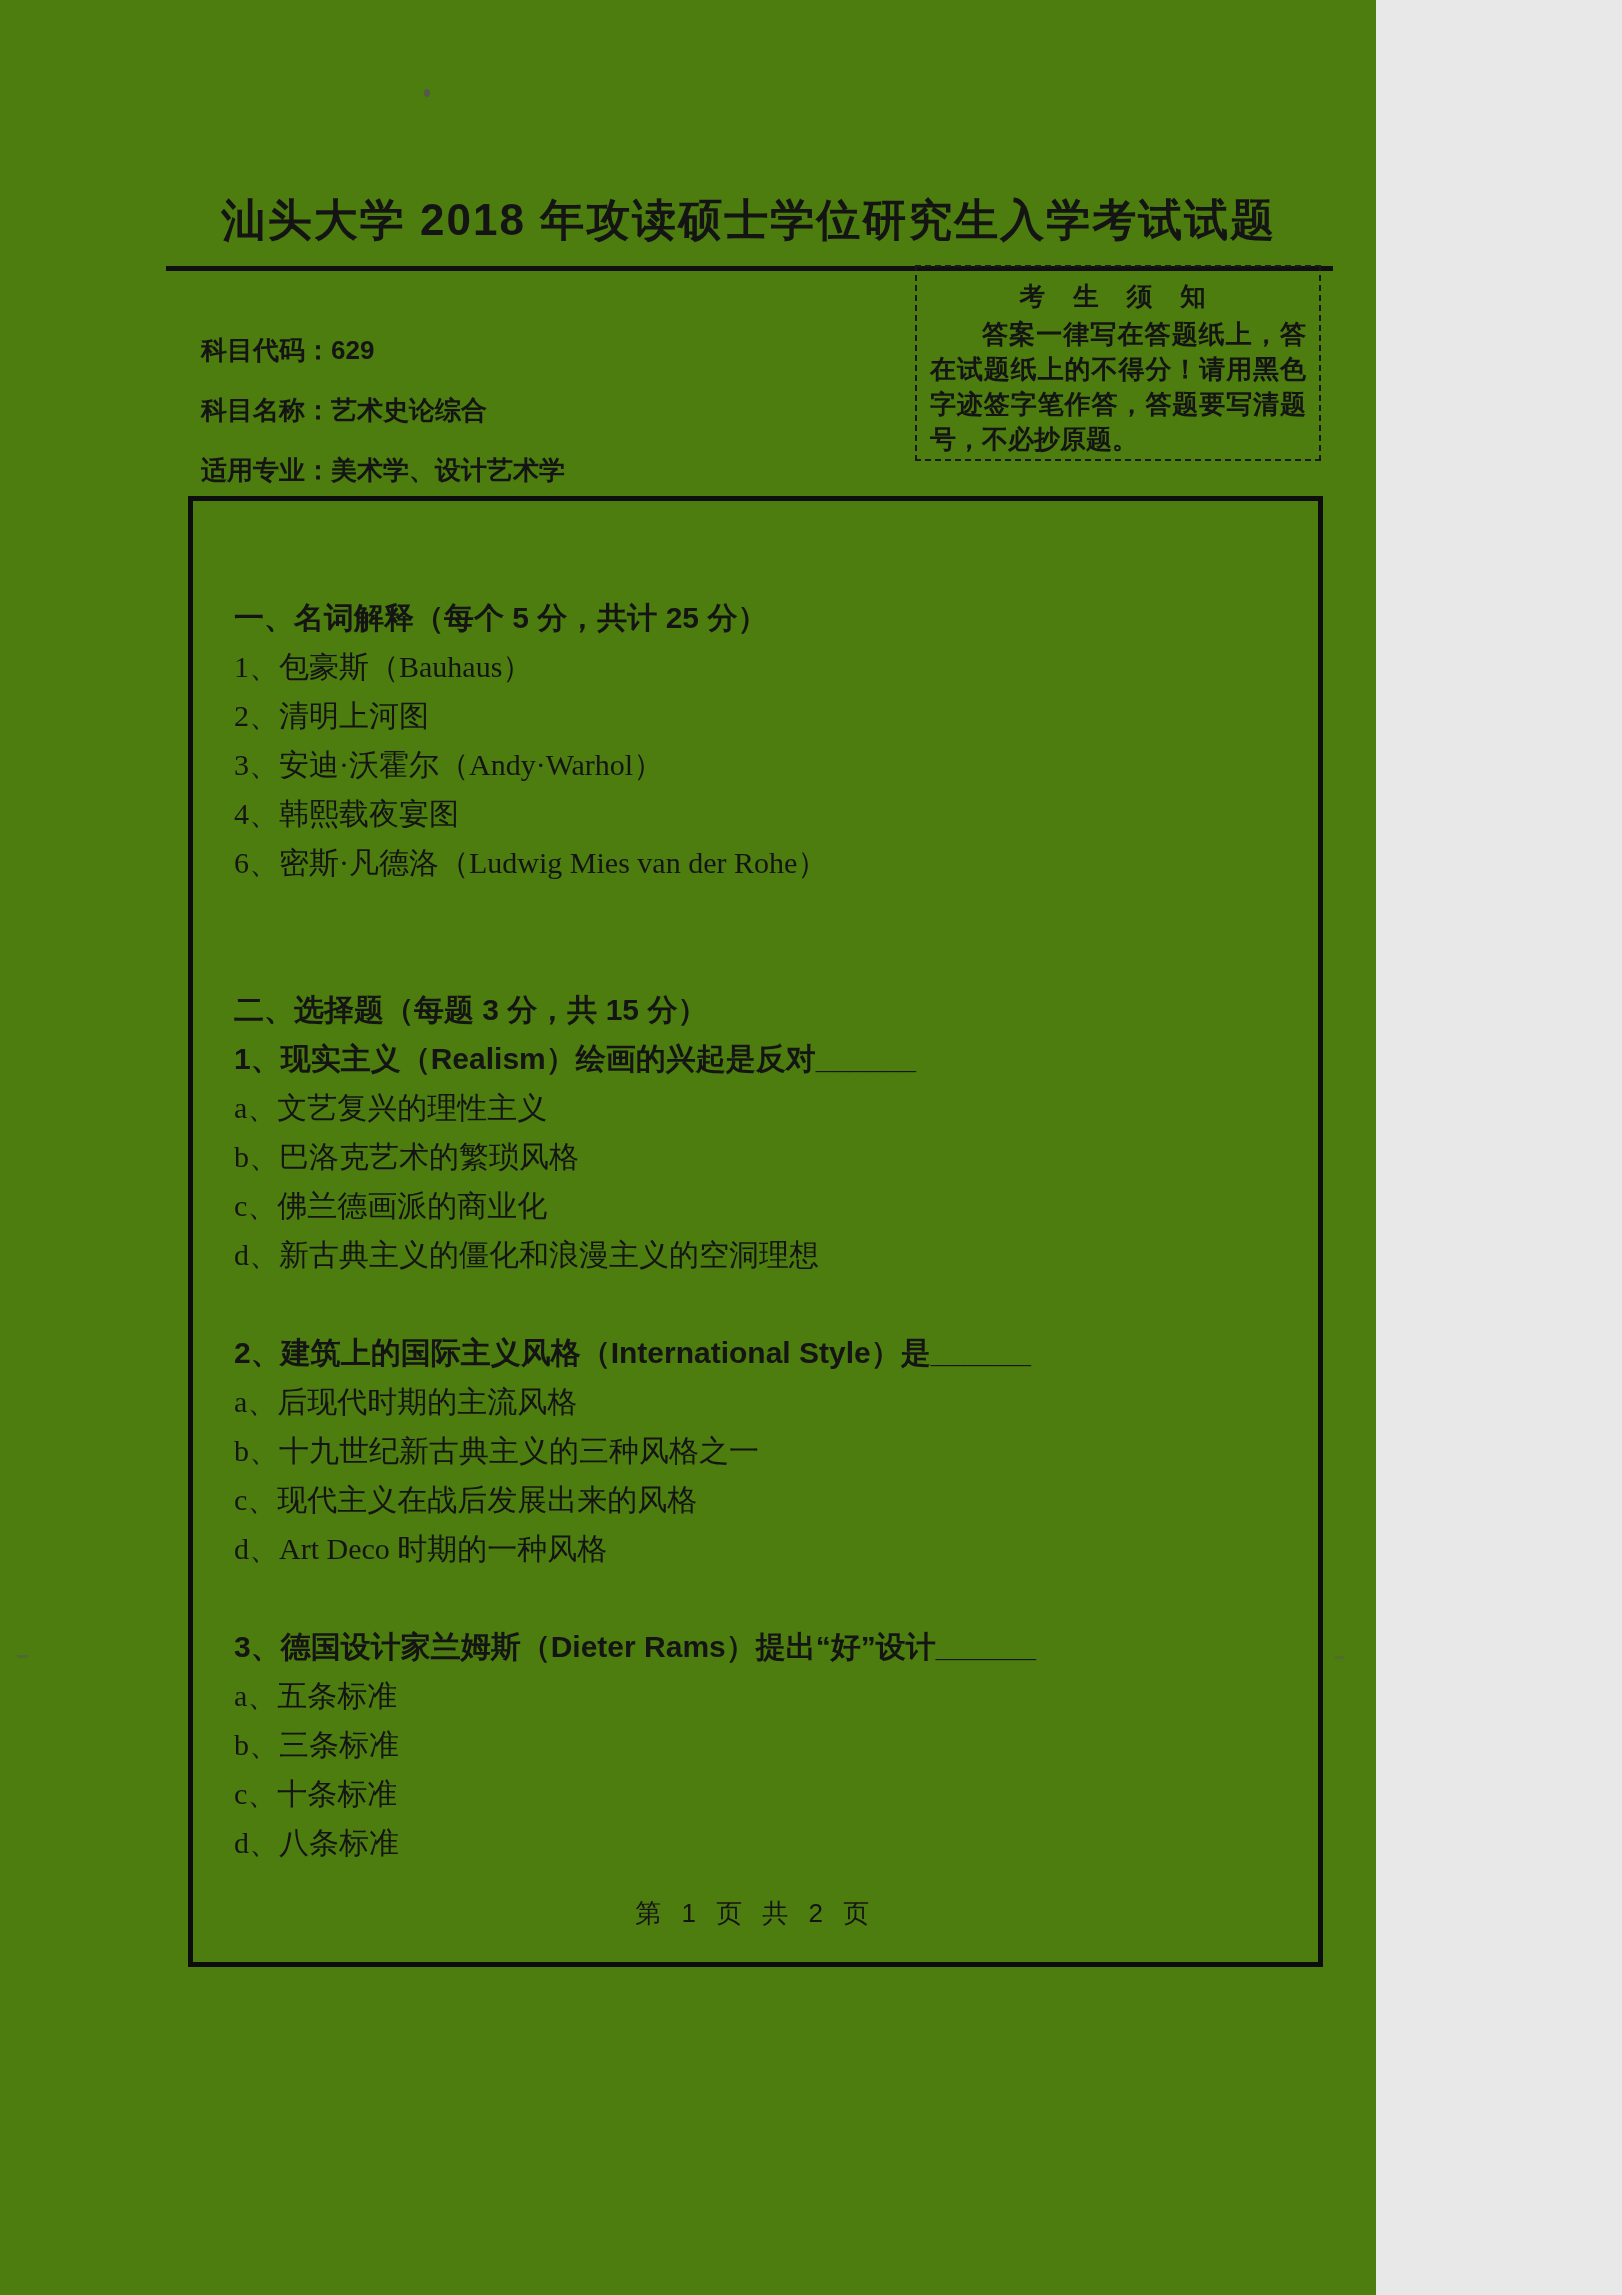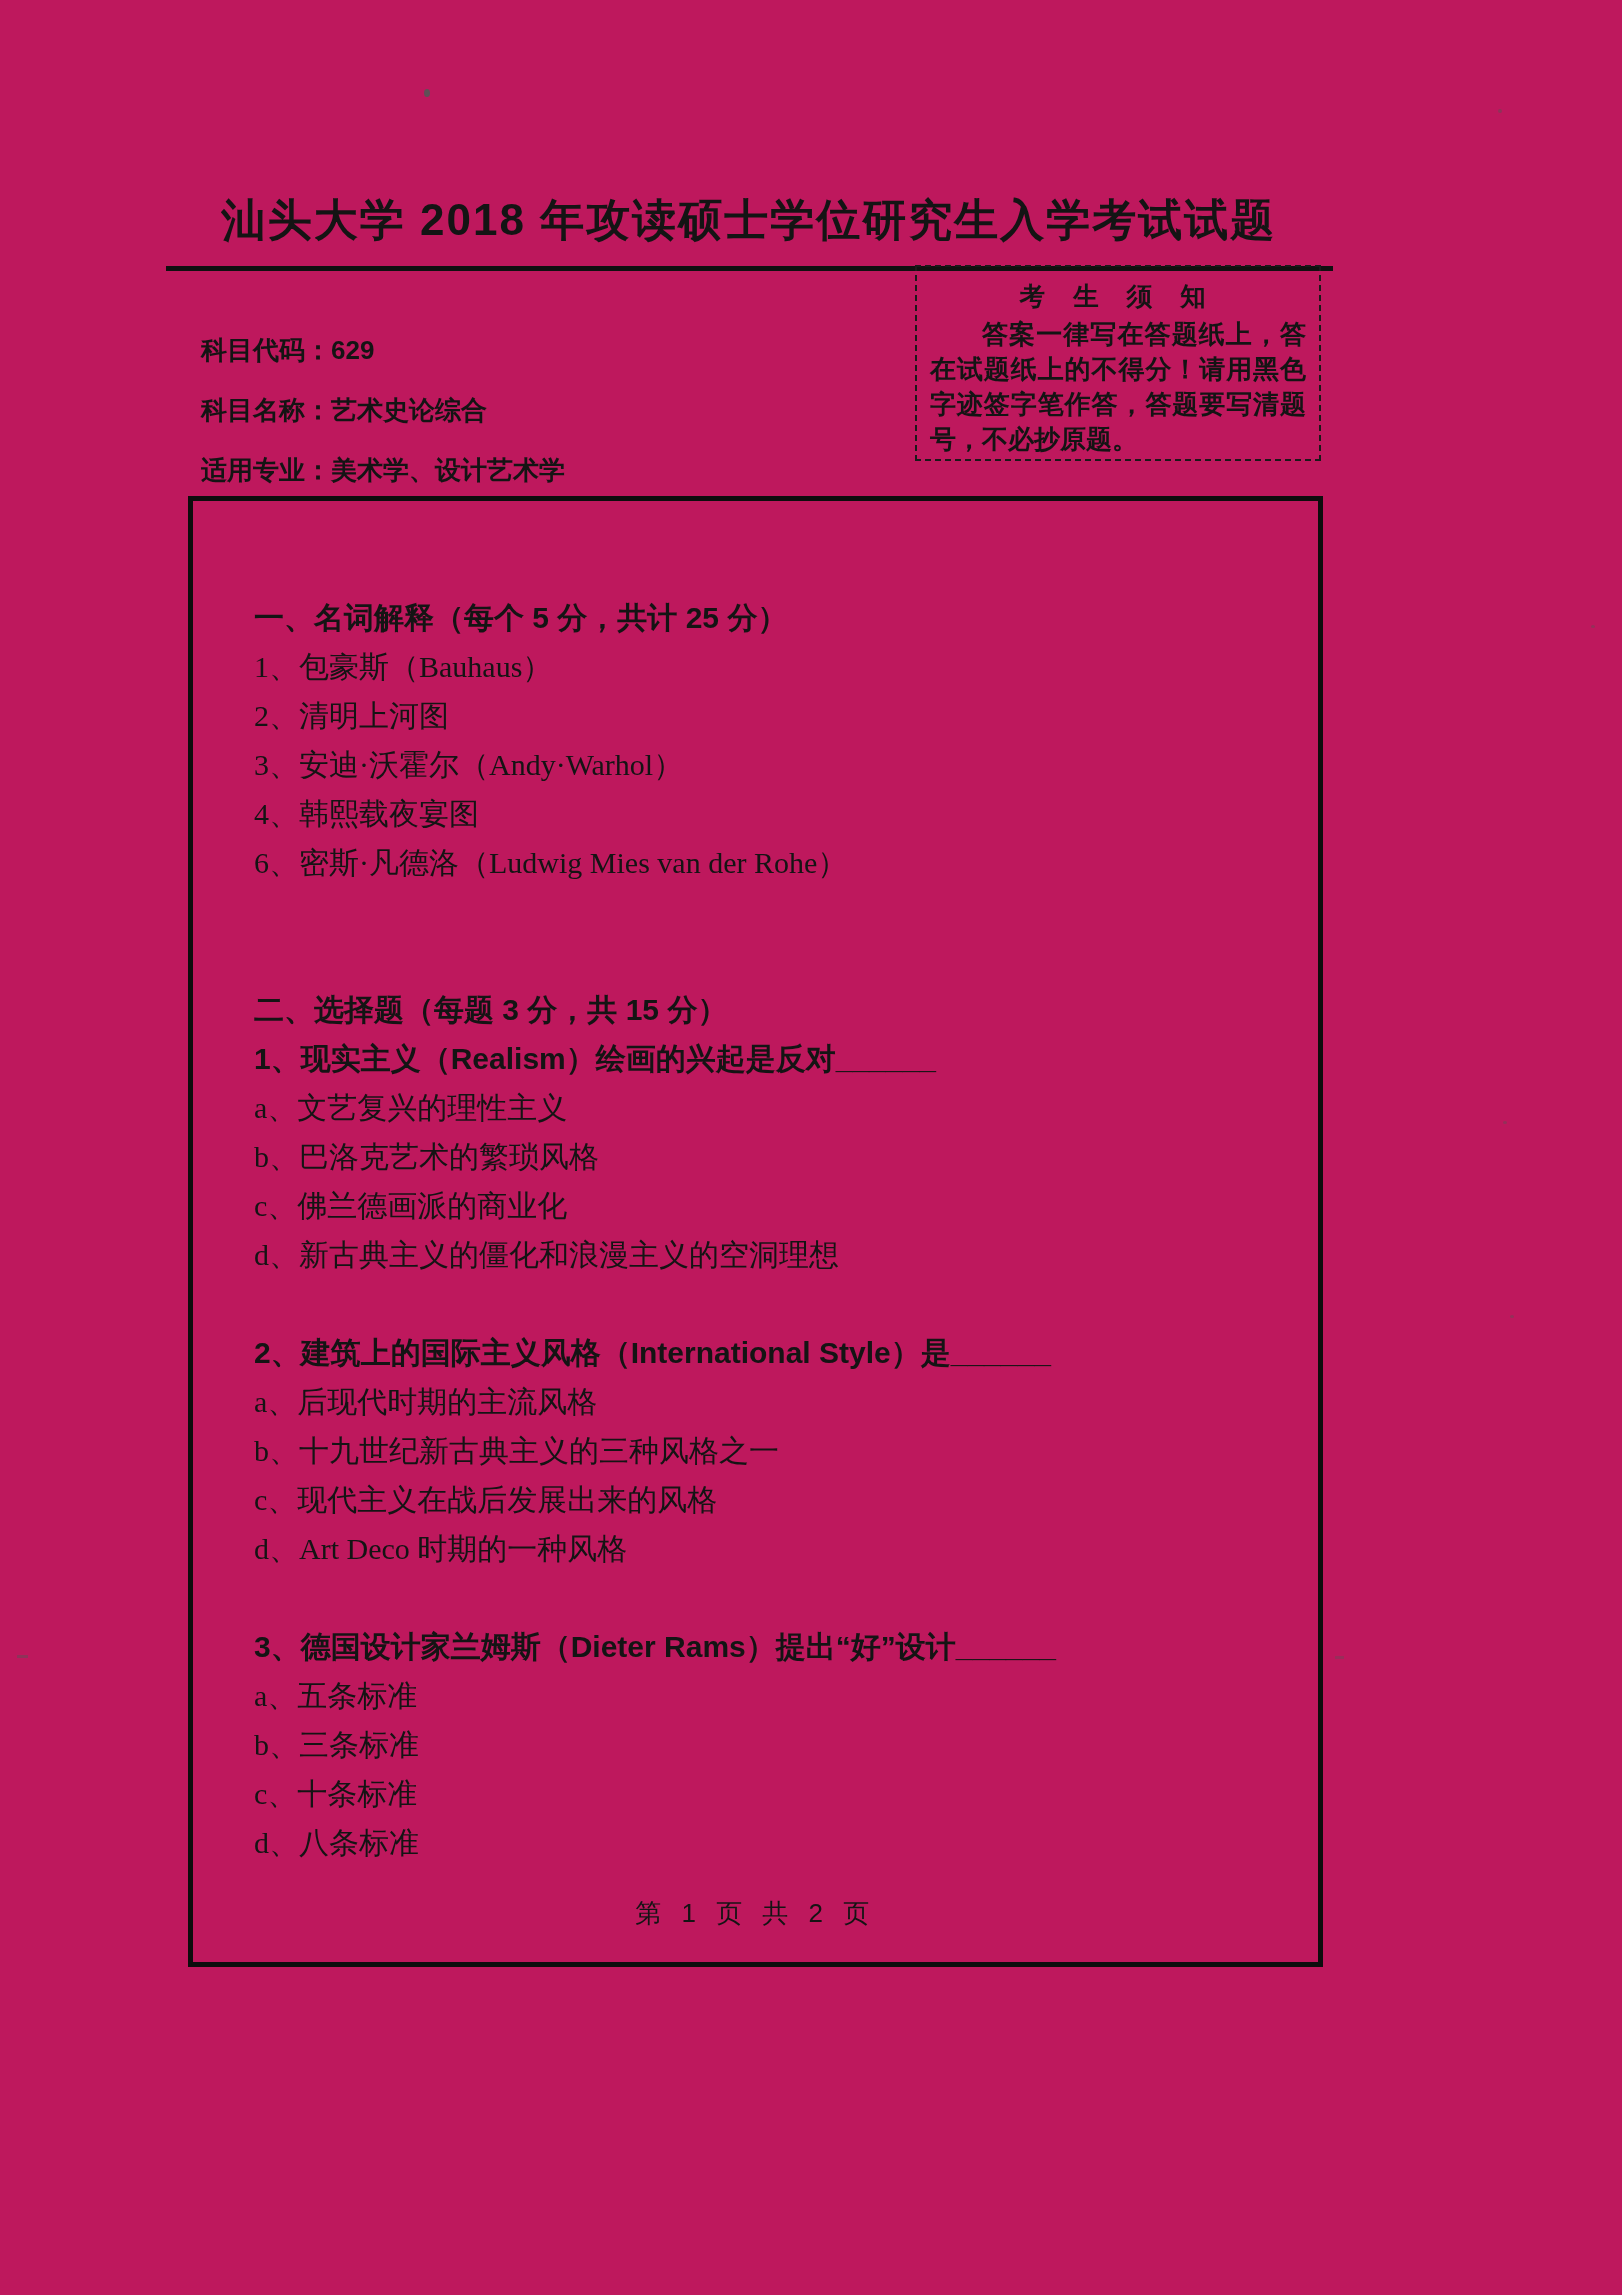--- a/index.html
+++ b/index.html
@@ -1,19 +1,19 @@
 <!DOCTYPE html>
 <html style="font-size:10.5px"><head>
 <meta charset="utf-8">
 <style>
   html,body{margin:0;padding:0;background:#e8e8e8;}
   .page{
     position:relative;
-    width:1622px;height:2295px;
-    background:#be185d;
+    width:1376px;height:2295px;
+    background:#4d7c0f;
     color:#141414;
     font-family:"Liberation Serif","DejaVu Serif",serif;
     overflow:hidden;
   }
   
   .doc-title{
     position:absolute;left:167px;top:191px;width:1164px;
     text-align:center;
     font-family:"Liberation Sans","DejaVu Sans",sans-serif;
     font-weight:bold;
@@ -55,21 +55,21 @@
     font-size:26px;
     line-height:35px;
     text-indent:2em;
     text-align:justify;
   }
   
   .main-box{
     position:absolute;left:188px;top:496px;width:1135px;height:1471px;
     border:5.2px solid #0d0d0d;
     box-sizing:border-box;
-    padding:92px 39px 0 61px;
+    padding:92px 39px 0 41px;
   }
   .line{height:49px;line-height:49px;font-size:30px;white-space:nowrap;}
   .hdr{
     font-family:"Liberation Sans","DejaVu Sans",sans-serif;
     font-weight:bold;
   }
   .stem{
     font-family:"Liberation Sans","DejaVu Sans",sans-serif;
     font-weight:bold;
   }

